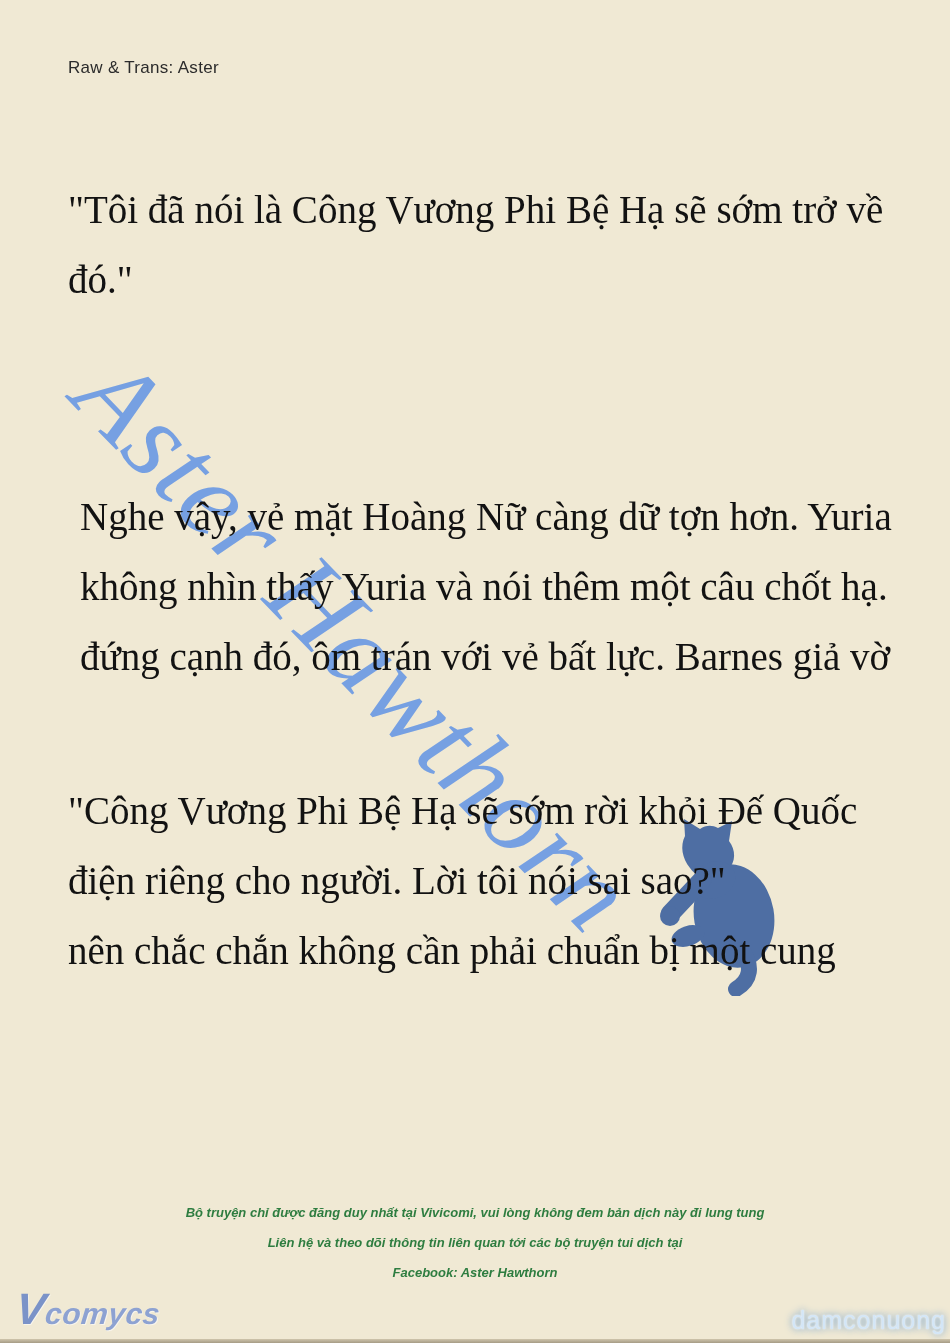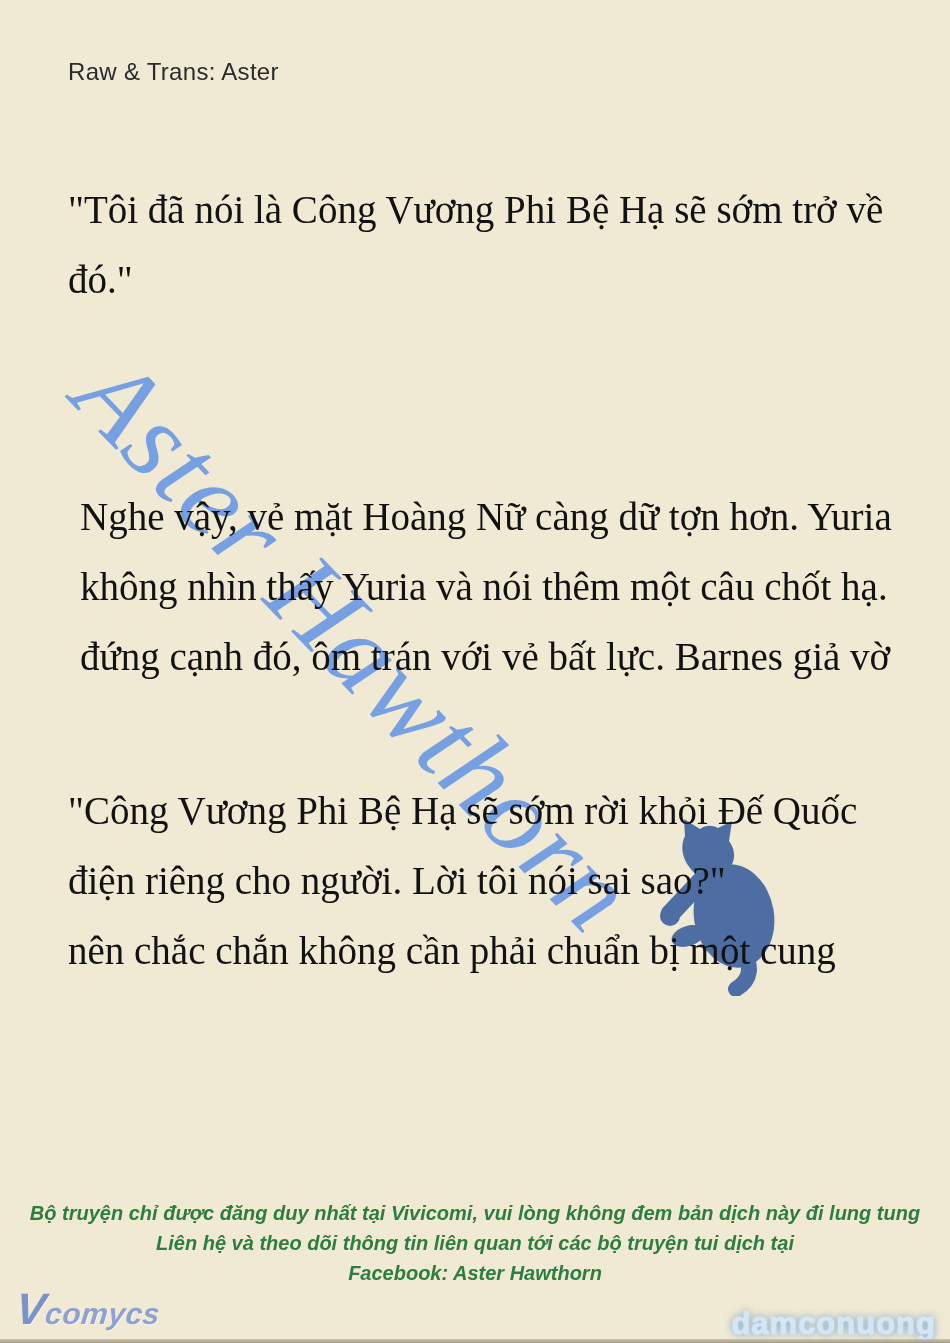--- a/index.html
+++ b/index.html
@@ -7,21 +7,21 @@
     position:relative;
     width:950px;height:1343px;
     background:#f0e9d4;
     overflow:hidden;
     font-family:"Liberation Serif", serif;
   }
   
   .credit{
     position:absolute;left:68px;top:58px;
     font-family:"Liberation Sans", sans-serif;
-    font-size:24px;color:#2b2b2b;letter-spacing:.3px;
+    font-size:17px;color:#2b2b2b;letter-spacing:.3px;
   }
   
   .watermark{
     position:absolute;left:142px;top:330px;
     font-size:112px;font-style:italic;
     font-family:"Liberation Serif", serif;
     color:#76a0e2;
     white-space:nowrap;
     transform:rotate(46deg);
     transform-origin:0 0;
@@ -42,41 +42,41 @@
   .para .line{white-space:nowrap;}
   #para1{top:175px;}
   #para2{top:482px;margin-left:12px;}
   #para3{top:776px;}
   
   .notice{
     position:absolute;left:0;top:1198px;width:950px;
     text-align:center;
     font-family:"Liberation Sans", sans-serif;
     font-style:italic;font-weight:bold;
-    font-size:20px;line-height:30px;
+    font-size:13px;line-height:30px;
     color:#2e7d40;
     z-index:3;
   }
   
   .sitelogo{
     position:absolute;left:16px;top:1284px;
     font-family:"Liberation Sans", sans-serif;
     font-style:italic;font-weight:bold;
     font-size:30px;letter-spacing:.5px;
     color:#8da2d2;
     transform:skewX(-6deg);
     z-index:3;
     text-shadow:1px 1px 0 rgba(255,255,255,.55);
   }
   .sitelogo .logo-v{font-size:44px;color:#7b93c8;}
   
   .pagetag{
-    position:absolute;right:14px;top:1306px;
+    position:absolute;right:4px;top:1306px;
     font-family:"Liberation Sans", sans-serif;
-    font-weight:bold;font-size:31px;letter-spacing:1px;
+    font-weight:normal;font-size:25px;letter-spacing:1px;
     color:#d3e6f7;
     text-shadow:0 0 2px #ffffff,0 0 6px #93b3cf,0 0 10px #93b3cf;
     z-index:3;
   }
   
   .page-edge{
     position:absolute;left:0;bottom:0;width:950px;height:4px;
     background:linear-gradient(180deg,#c4b99f,#8d826c);
     opacity:.75;z-index:4;
   }

